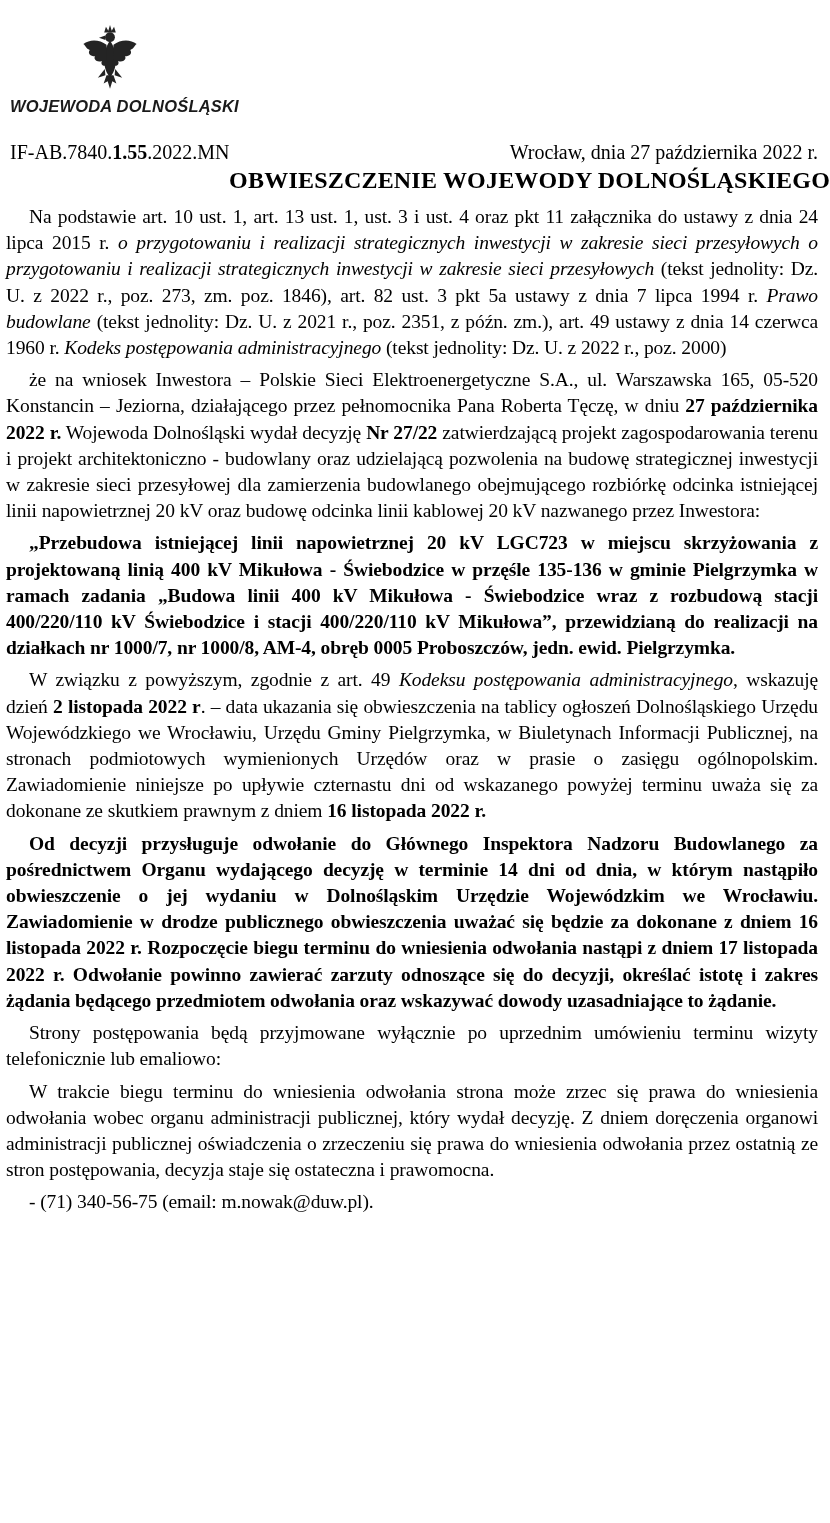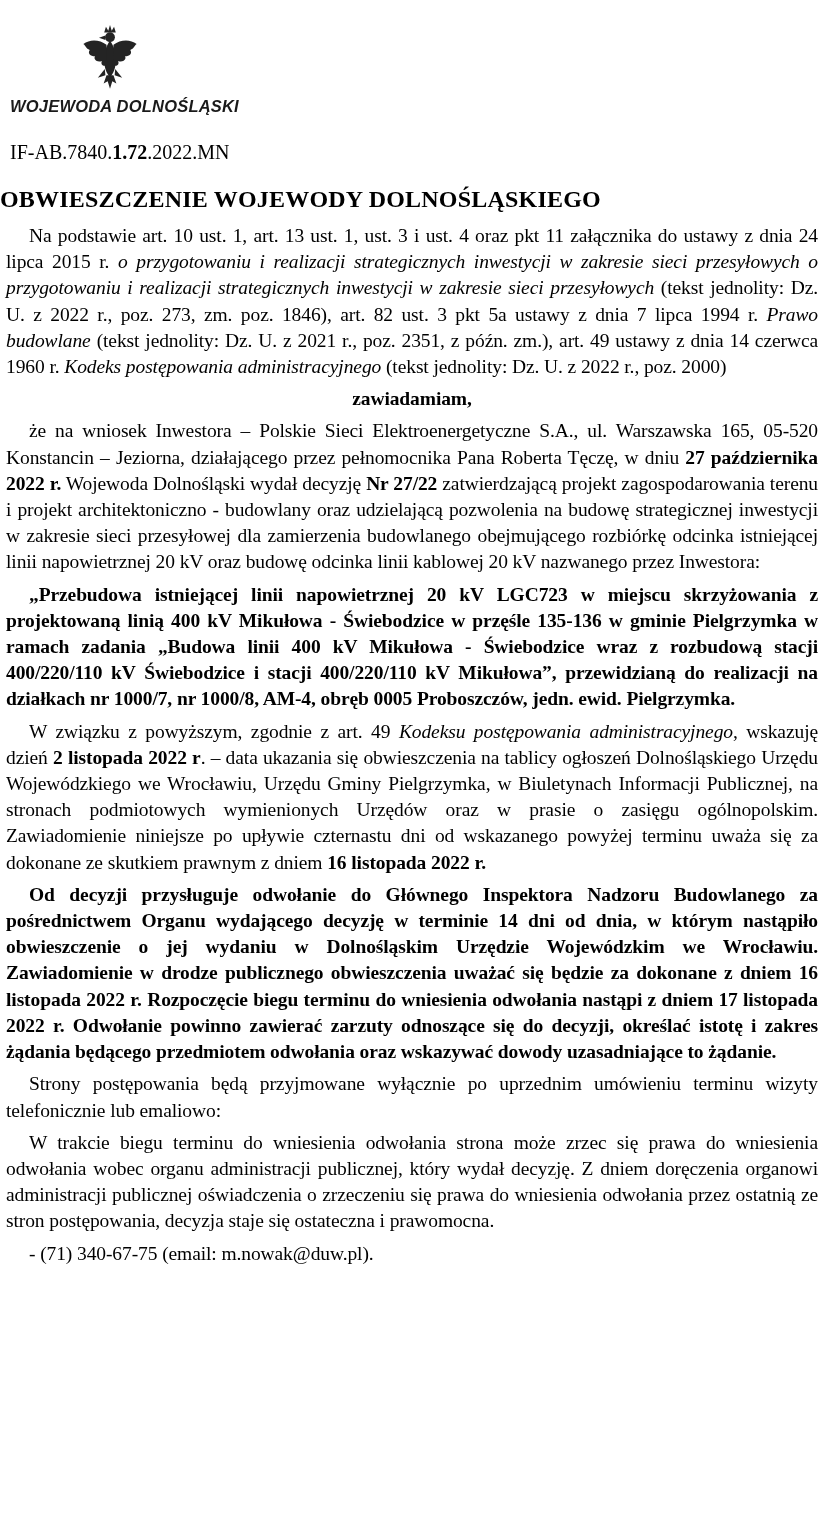--- a/index.html
+++ b/index.html
@@ -26,22 +26,22 @@
     color: #1a1a1a;
   }
   .ref-row {
     display: flex;
     justify-content: space-between;
     align-items: baseline;
     margin: 25px 12px 0 10px;
     font-size: 20px;
   }
   .title {
-    margin: 22px 0 0;
-    text-align: left;
+    margin: 3px 0 0;
+    text-align: right;
     font-size: 24px;
     font-weight: bold;
     letter-spacing: 0.2px;
   }
   .doc-body {
     margin-top: 10px;
     padding: 0 12px 0 6px;
     font-size: 19.5px;
     line-height: 26.2px;
     letter-spacing: -0.1px;
@@ -71,41 +71,41 @@
           <path d="M41,76 L29,91 L42,87 Z"></path>
           <path d="M59,76 L71,91 L58,87 Z"></path>
           <path d="M44,87 L39,101 L46,97 L50,110 L54,97 L61,101 L56,87 Z"></path>
         </g>
       </svg>
     </div>
     <div class="office">WOJEWODA DOLNOŚLĄSKI</div>
   </div>
 
   <div class="ref-row">
-    <div><span>IF-AB.7840.</span><span class="b">1.72</span><span>.2022.MN</span></div>
+    <div><span>IF-AB.7840.</span><span class="b">1.55</span><span>.2022.MN</span></div>
+    <div>Wrocław, dnia 27 października 2022 r.</div>
   </div>
 
   <h1 class="title">OBWIESZCZENIE WOJEWODY DOLNOŚLĄSKIEGO</h1>
 
   <div class="doc-body">
 
     <p><span>Na podstawie art. 10 ust. 1, art. 13 ust. 1, ust. 3 i ust. 4 oraz pkt 11 załącznika do ustawy z dnia 24 lipca 2015 r. </span><span class="i">o przygotowaniu i realizacji strategicznych inwestycji w zakresie sieci przesyłowych o przygotowaniu i realizacji strategicznych inwestycji w zakresie sieci przesyłowych</span><span> (tekst jednolity: Dz. U. z 2022 r., poz. 273, zm. poz. 1846), art. 82 ust. 3 pkt 5a ustawy z dnia 7 lipca 1994 r. </span><span class="i">Prawo budowlane</span><span> (tekst jednolity: Dz. U. z 2021 r., poz. 2351, z późn. zm.), art. 49 ustawy z dnia 14 czerwca 1960 r. </span><span class="i">Kodeks postępowania administracyjnego</span><span> (tekst jednolity: Dz. U. z 2022 r., poz. 2000)</span></p>
 
-    <p class="center b">zawiadamiam,</p>
 
     <p><span>że na wniosek Inwestora – Polskie Sieci Elektroenergetyczne S.A., ul. Warszawska 165, 05-520 Konstancin – Jeziorna, działającego przez pełnomocnika Pana Roberta Tęczę, w dniu </span><span class="b">27 października 2022 r.</span><span> Wojewoda Dolnośląski wydał decyzję </span><span class="b">Nr 27/22</span><span> zatwierdzającą projekt zagospodarowania terenu i projekt architektoniczno - budowlany oraz udzielającą pozwolenia na budowę strategicznej inwestycji w zakresie sieci przesyłowej dla zamierzenia budowlanego obejmującego rozbiórkę odcinka istniejącej linii napowietrznej 20 kV oraz budowę odcinka linii kablowej 20 kV nazwanego przez Inwestora:</span></p>
 
     <p class="b">„Przebudowa istniejącej linii napowietrznej 20 kV LGC723 w miejscu skrzyżowania z projektowaną linią 400 kV Mikułowa - Świebodzice w przęśle 135-136 w gminie Pielgrzymka w ramach zadania „Budowa linii 400 kV Mikułowa - Świebodzice wraz z rozbudową stacji 400/220/110 kV Świebodzice i stacji 400/220/110 kV Mikułowa”, przewidzianą do realizacji na działkach nr 1000/7, nr 1000/8, AM-4, obręb 0005 Proboszczów, jedn. ewid. Pielgrzymka.</p>
 
 
     <p><span>W związku z powyższym, zgodnie z art. 49 </span><span class="i">Kodeksu postępowania administracyjnego</span><span>, wskazuję dzień </span><span class="b">2 listopada 2022 r</span><span>. – data ukazania się obwieszczenia na tablicy ogłoszeń Dolnośląskiego Urzędu Wojewódzkiego we Wrocławiu, Urzędu Gminy Pielgrzymka, w Biuletynach Informacji Publicznej, na stronach podmiotowych wymienionych Urzędów oraz w prasie o zasięgu ogólnopolskim. Zawiadomienie niniejsze po upływie czternastu dni od wskazanego powyżej terminu uważa się za dokonane ze skutkiem prawnym z dniem </span><span class="b">16 listopada 2022 r.</span></p>
 
     <p class="b">Od decyzji przysługuje odwołanie do Głównego Inspektora Nadzoru Budowlanego za pośrednictwem Organu wydającego decyzję w terminie 14 dni od dnia, w którym nastąpiło obwieszczenie o jej wydaniu w Dolnośląskim Urzędzie Wojewódzkim we Wrocławiu. Zawiadomienie w drodze publicznego obwieszczenia uważać się będzie za dokonane z dniem 16 listopada 2022 r. Rozpoczęcie biegu terminu do wniesienia odwołania nastąpi z dniem 17 listopada 2022 r. Odwołanie powinno zawierać zarzuty odnoszące się do decyzji, określać istotę i zakres żądania będącego przedmiotem odwołania oraz wskazywać dowody uzasadniające to żądanie.</p>
 
     <p>Strony postępowania będą przyjmowane wyłącznie po uprzednim umówieniu terminu wizyty telefonicznie lub emaliowo:</p>
 
     <p>W trakcie biegu terminu do wniesienia odwołania strona może zrzec się prawa do wniesienia odwołania wobec organu administracji publicznej, który wydał decyzję. Z dniem doręczenia organowi administracji publicznej oświadczenia o zrzeczeniu się prawa do wniesienia odwołania przez ostatnią ze stron postępowania, decyzja staje się ostateczna i prawomocna.</p>
 
-    <p class="phone">- (71) 340-67-75 (email: m.nowak@duw.pl).</p>
+    <p class="phone">- (71) 340-56-75 (email: m.nowak@duw.pl).</p>
 
   </div>
 
 </div>
 
 </body></html>

